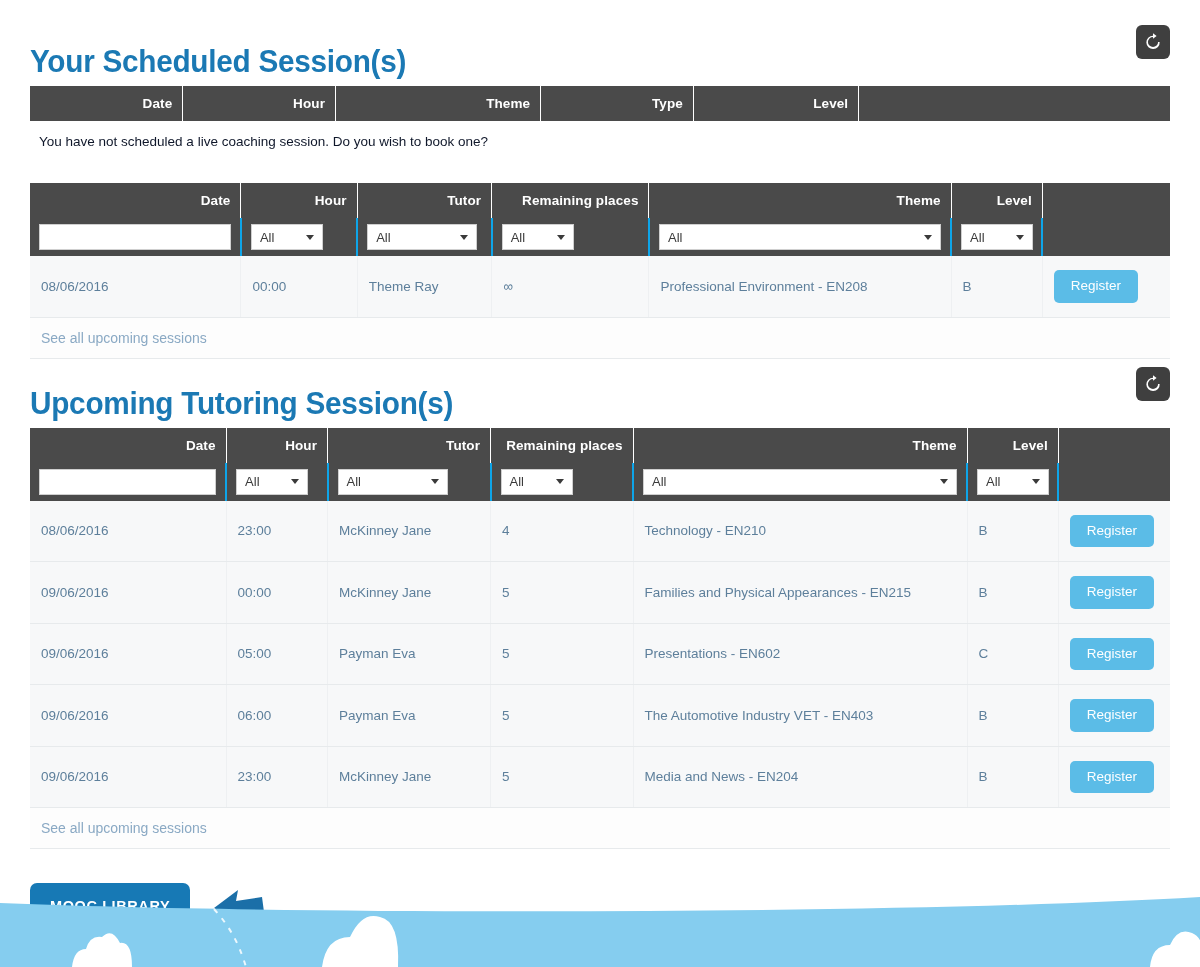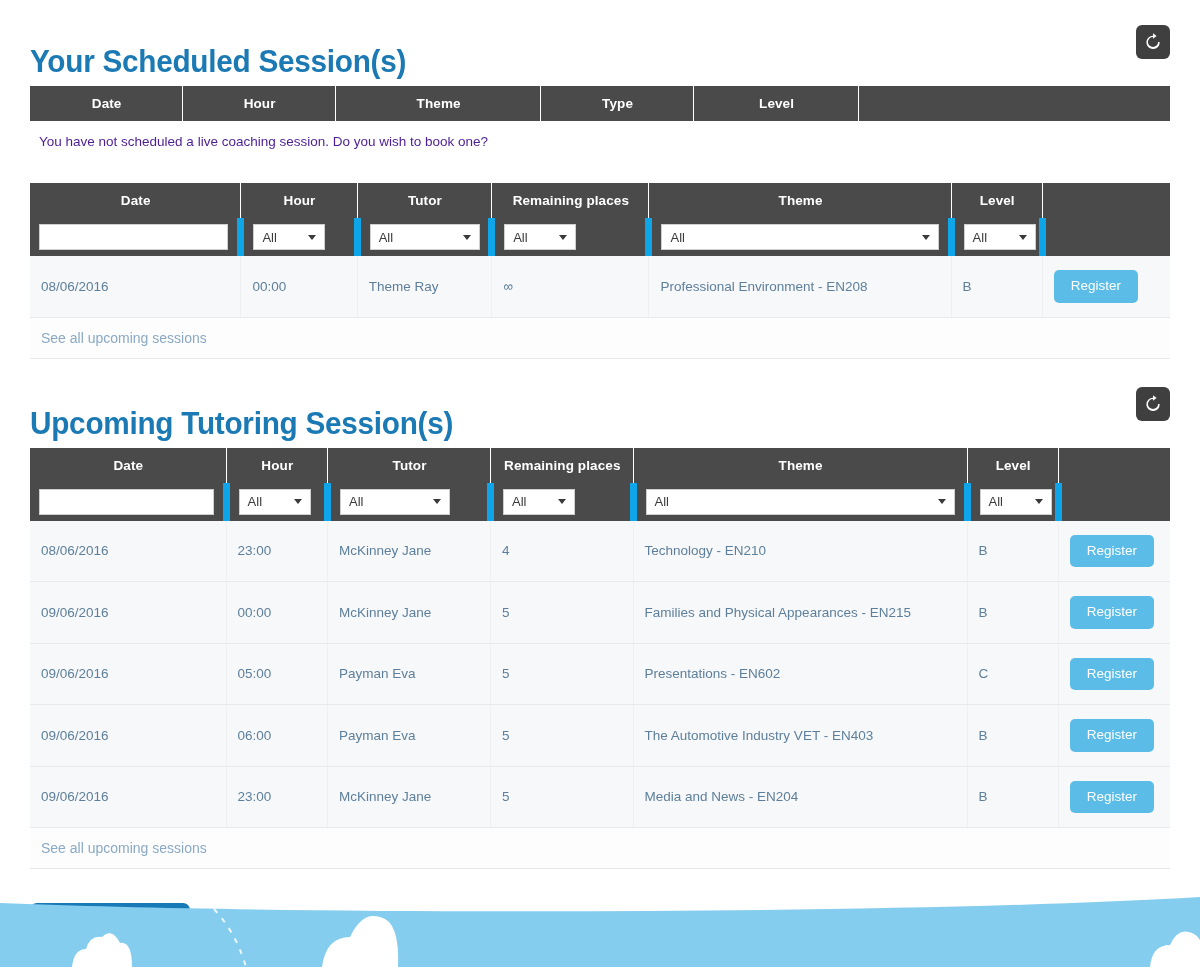--- a/index.html
+++ b/index.html
@@ -46,36 +46,36 @@
     width: 100%;
     border-collapse: collapse;
     table-layout: fixed;
     font-size: 13px;
   }
   table.grid thead th {
     background: #4a4a4a;
     color: #ffffff;
     font-weight: bold;
     font-size: 13.5px;
-    text-align: center;
+    text-align: right;
     padding: 10px 10px 10px 11px;
     height: 24px;
     border-right: 1px solid #ffffff;
     font-family: "Liberation Sans Narrow","Liberation Sans", sans-serif;
     letter-spacing: 0.1px;
     white-space: nowrap;
     overflow: hidden;
   }
   table.grid thead th:last-child { border-right: none; }
 
   tr.filter-row td {
     background: #4a4a4a;
     padding: 6px 9px;
     height: 38px;
-    border-right: 7px solid #0ea5e9;
+    border-right: 2px solid #0ea5e9;
     vertical-align: middle;
   }
   tr.filter-row td:last-child { border-right: none; }
 
   .f-input {
     width: 100%;
     height: 26px;
     background: #ffffff;
     border: 1px solid #cfcfcf;
     padding: 2px 6px;
@@ -144,21 +144,21 @@
     padding: 12px 11px;
     height: 40px;
   }
   .see-all {
     color: #8aa9c4;
     font-size: 14px;
     text-decoration: none;
     cursor: pointer;
   }
   .empty-note {
-    color: #4c1d95;
+    color: #0f172a;
     font-size: 13.5px;
     padding: 13px 9px 0 9px;
     cursor: pointer;
   }
 
   
   .bottom {
     position: relative;
     padding: 34px 30px 0 30px;
     display: flex;
@@ -299,21 +299,21 @@
           <tr class="see-all-row">
             <td colspan="7">
               <span class="see-all">See all upcoming sessions</span>
             </td>
           </tr>
         </tbody>
       </table>
     </div>
   </div>
 
-  <div class="section" style="padding-top:26px;margin-top:20px;">
+  <div class="section" style="padding-top:26px;">
     <div class="sec-head">
       <h1 class="title">Upcoming Tutoring Session(s)</h1>
       <div class="refresh-btn" style="top:-18px;">
         <svg width="20" height="20" viewBox="0 0 24 24">
           <path d="M12 4.5 V1.6 l4.3 3.3 -4.3 3.3 V5.9 a6.1 6.1 0 1 0 6.1 6.1 h1.9 A8 8 0 1 1 12 4.5 z" fill="#ffffff"></path>
         </svg>
       </div>
     </div>
     <div class="tbl-wrap" style="margin-top:7px;">
       <table class="grid">

